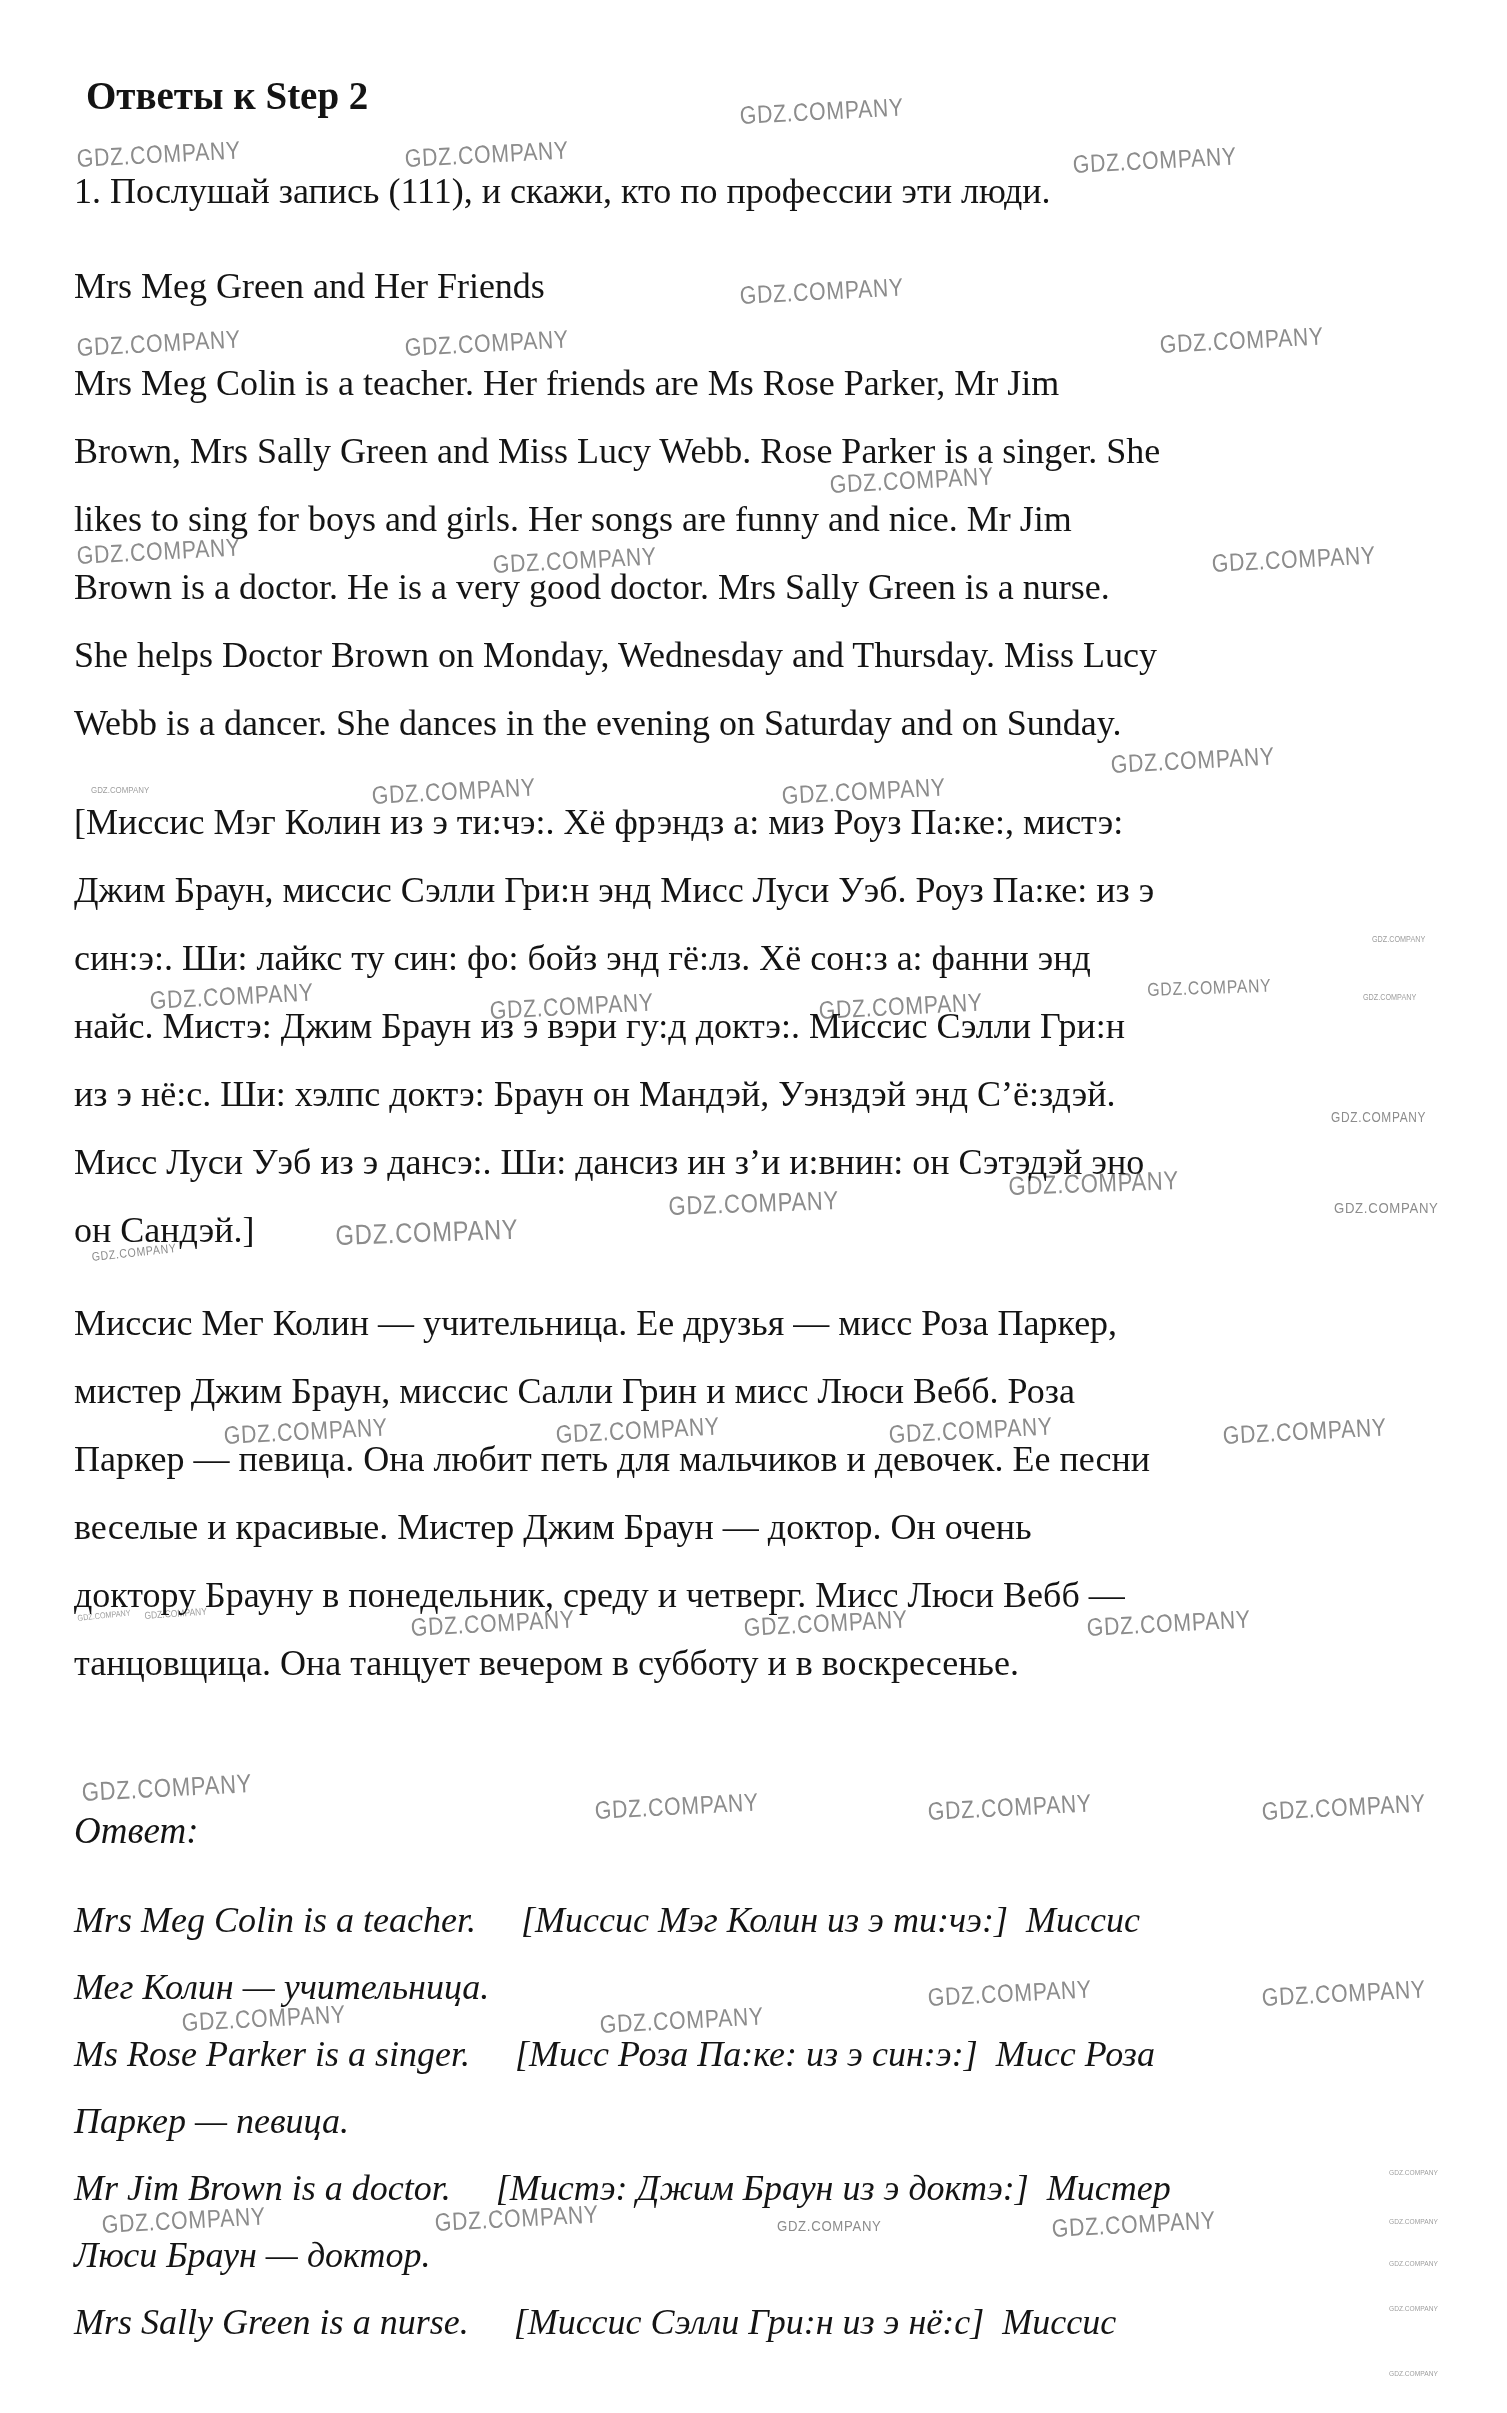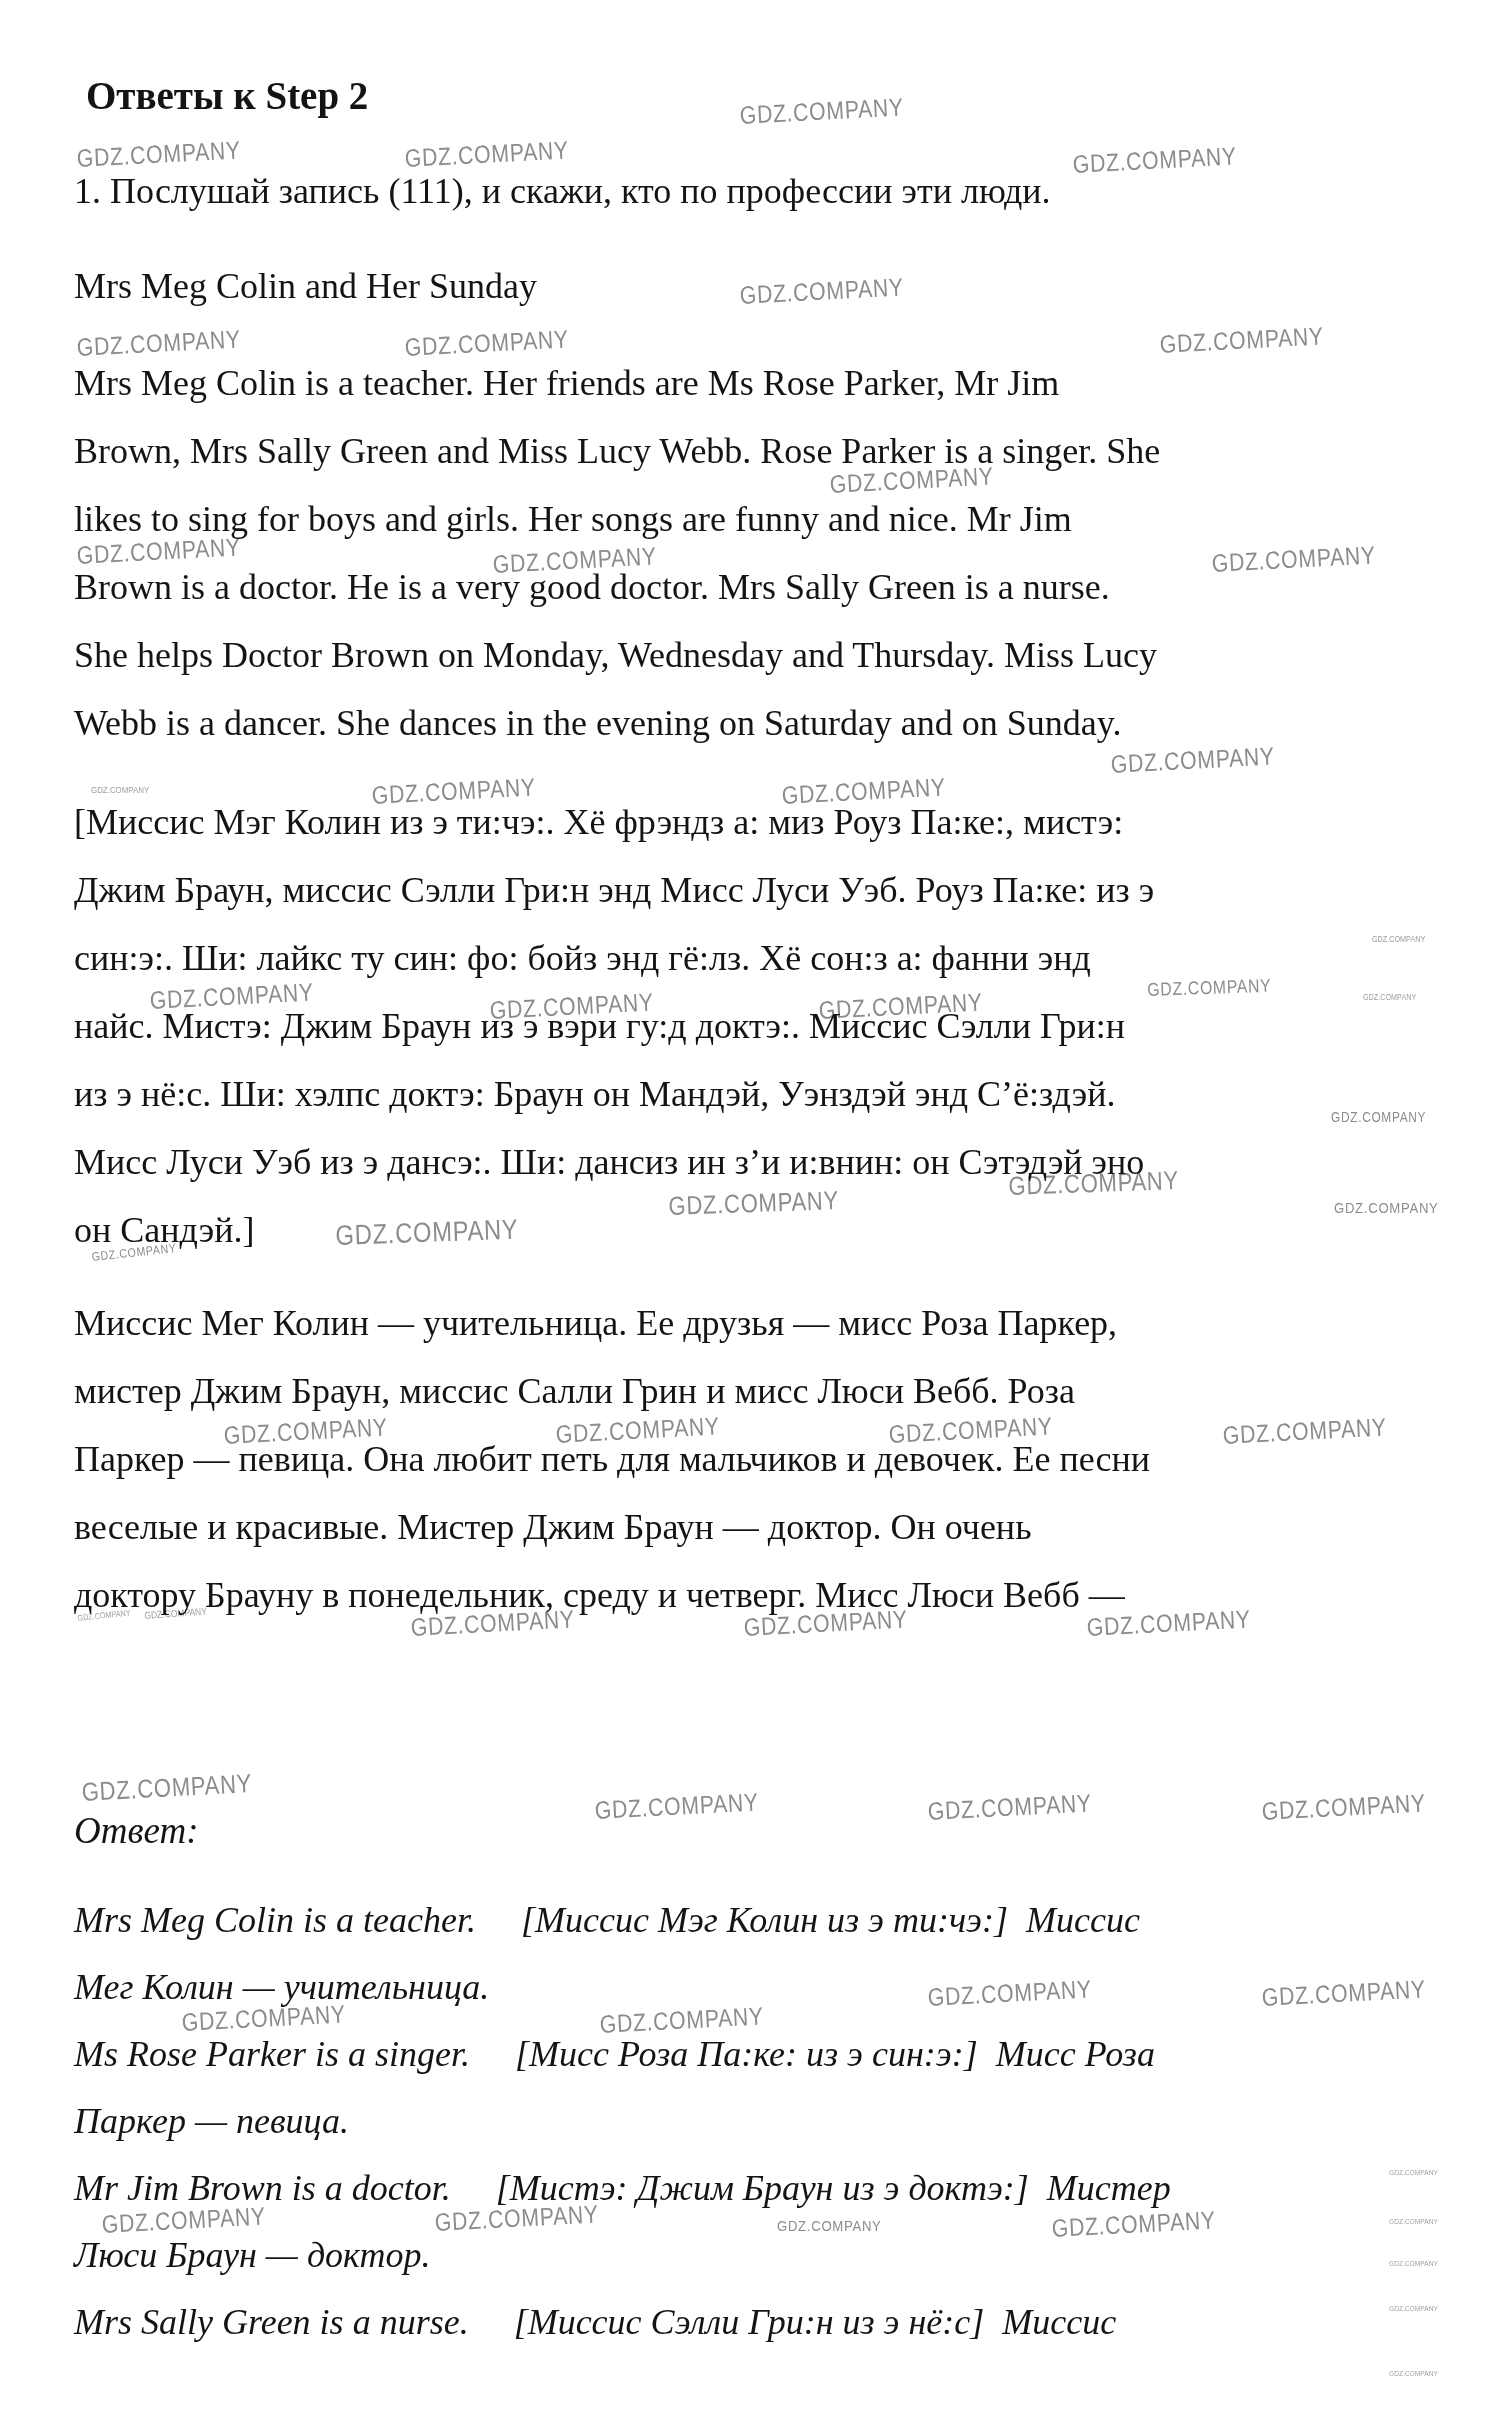--- a/index.html
+++ b/index.html
@@ -126,21 +126,21 @@
       <span class="wm tiny" style="left: 1389px; top: 2217px; font-size: 7.8px; transform: rotate(0deg) scaleX(0.85);">GDZ.COMPANY</span>
       <span class="wm tiny" style="left: 1389px; top: 2259px; font-size: 7.8px; transform: rotate(0deg) scaleX(0.85);">GDZ.COMPANY</span>
       <span class="wm tiny" style="left: 1389px; top: 2304px; font-size: 7.8px; transform: rotate(0deg) scaleX(0.85);">GDZ.COMPANY</span>
       <span class="wm tiny" style="left: 1389px; top: 2369px; font-size: 7.8px; transform: rotate(0deg) scaleX(0.85);">GDZ.COMPANY</span>
     </div>
 
   <h1 class="page-title">Ответы к Step 2</h1>
 
   <div class="task-text">1. Послушай запись (111), и скажи, кто по профессии эти люди.</div>
 
-  <div class="story-title">Mrs Meg Colin and Her Sunday</div>
+  <div class="story-title">Mrs Meg Green and Her Friends</div>
 
   <div class="para" id="story-english">
       <div class="tline">Mrs Meg Colin is a teacher. Her friends are Ms Rose Parker, Mr Jim</div>
       <div class="tline">Brown, Mrs Sally Green and Miss Lucy Webb. Rose Parker is a singer. She</div>
       <div class="tline">likes to sing for boys and girls. Her songs are funny and nice. Mr Jim</div>
       <div class="tline">Brown is a doctor. He is a very good doctor. Mrs Sally Green is a nurse.</div>
       <div class="tline">She helps Doctor Brown on Monday, Wednesday and Thursday. Miss Lucy</div>
       <div class="tline">Webb is a dancer. She dances in the evening on Saturday and on Sunday.</div>
     </div>
 
@@ -153,20 +153,21 @@
       <div class="tline">Мисс Луси Уэб из э дансэ:. Ши: дансиз ин з’и и:внин: он Сэтэдэй эно</div>
       <div class="tline">он Сандэй.]</div>
     </div>
 
   <div class="para" id="story-russian">
       <div class="tline">Миссис Мег Колин — учительница. Ее друзья — мисс Роза Паркер,</div>
       <div class="tline">мистер Джим Браун, миссис Салли Грин и мисс Люси Вебб. Роза</div>
       <div class="tline">Паркер — певица. Она любит петь для мальчиков и девочек. Ее песни</div>
       <div class="tline">веселые и красивые. Мистер Джим Браун — доктор. Он очень</div>
       <div class="tline">доктору Брауну в понедельник, среду и четверг. Мисс Люси Вебб —</div>
+      <div class="tline">танцовщица. Она танцует вечером в субботу и в воскресенье.</div>
     </div>
 
   <div class="answer-label">Ответ:</div>
 
   <div class="para" id="answer-lines">
       <div class="tline">Mrs Meg Colin is a teacher.     [Миссис Мэг Колин из э ти:чэ:]  Миссис</div>
       <div class="tline">Мег Колин — учительница.</div>
       <div class="tline">Ms Rose Parker is a singer.     [Мисс Роза Па:ке: из э син:э:]  Мисс Роза</div>
       <div class="tline">Паркер — певица.</div>
       <div class="tline">Mr Jim Brown is a doctor.     [Мистэ: Джим Браун из э доктэ:]  Мистер</div>

